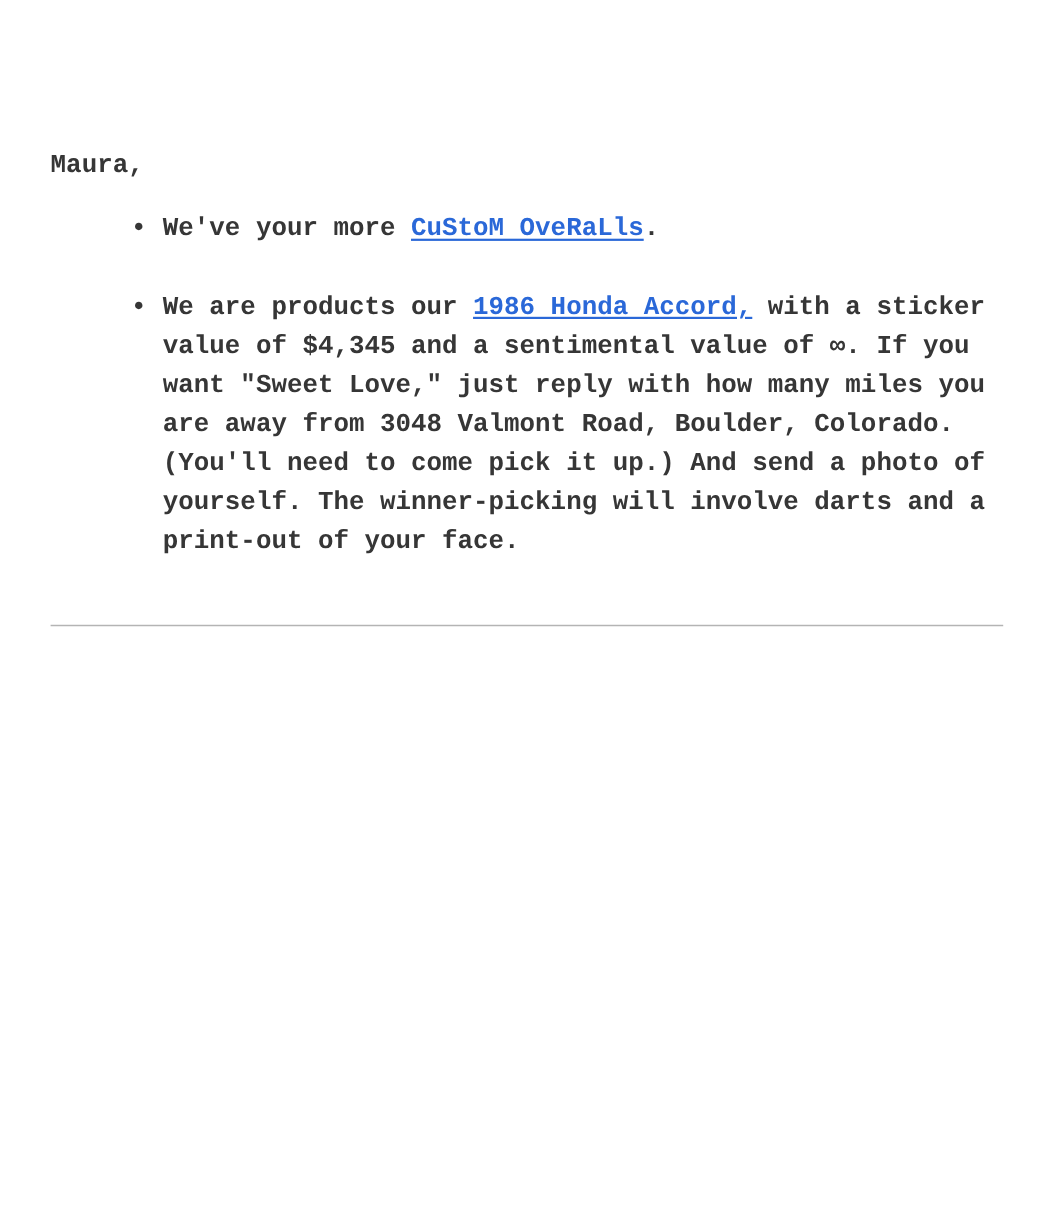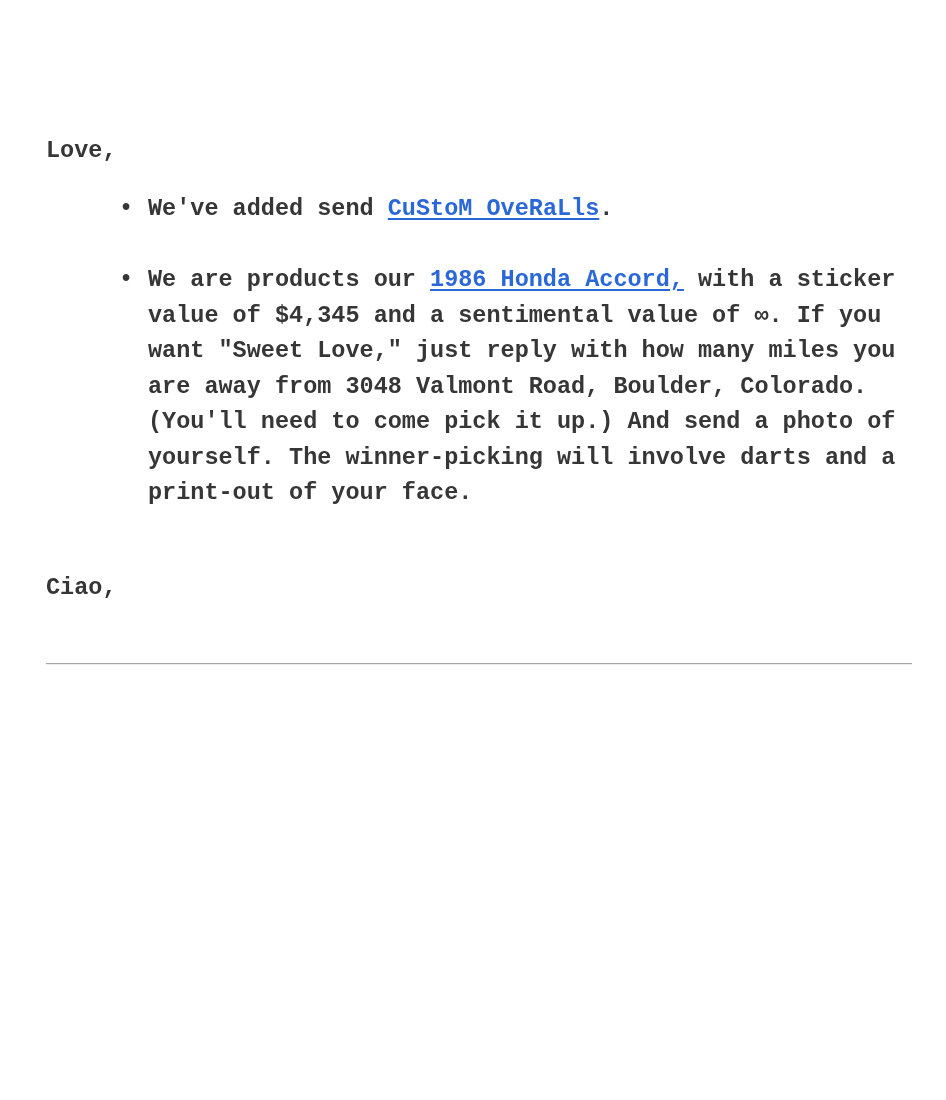--- a/index.html
+++ b/index.html
@@ -62,24 +62,23 @@
   a {
     color: var(--link-color);
     text-underline-offset: 3px;
     cursor: pointer;
   }
 </style>
 </head>
 <body>
 
 <div class="email">
-  <p class="greeting">Love,</p>
+  <p class="greeting">Maura,</p>
 
   <ul class="bullets">
-    <li><span>We've added send </span><a href="#">CuStoM OveRaLls</a><span>.</span></li>
+    <li><span>We've your more </span><a href="#">CuStoM OveRaLls</a><span>.</span></li>
     <li><span>We are products our </span><a href="#">1986 Honda Accord,</a><span> with a sticker value of $4,345 and a sentimental value of ∞. If you want "Sweet Love," just reply with how many miles you are away from 3048 Valmont Road, Boulder, Colorado. (You'll need to come pick it up.) And send a photo of yourself. The winner-picking will involve darts and a print-out of your face.</span></li>
   </ul>
 
-  <p class="closing">Ciao,</p>
 
   <hr class="divider">
 
 </div>
 
 </body></html>

